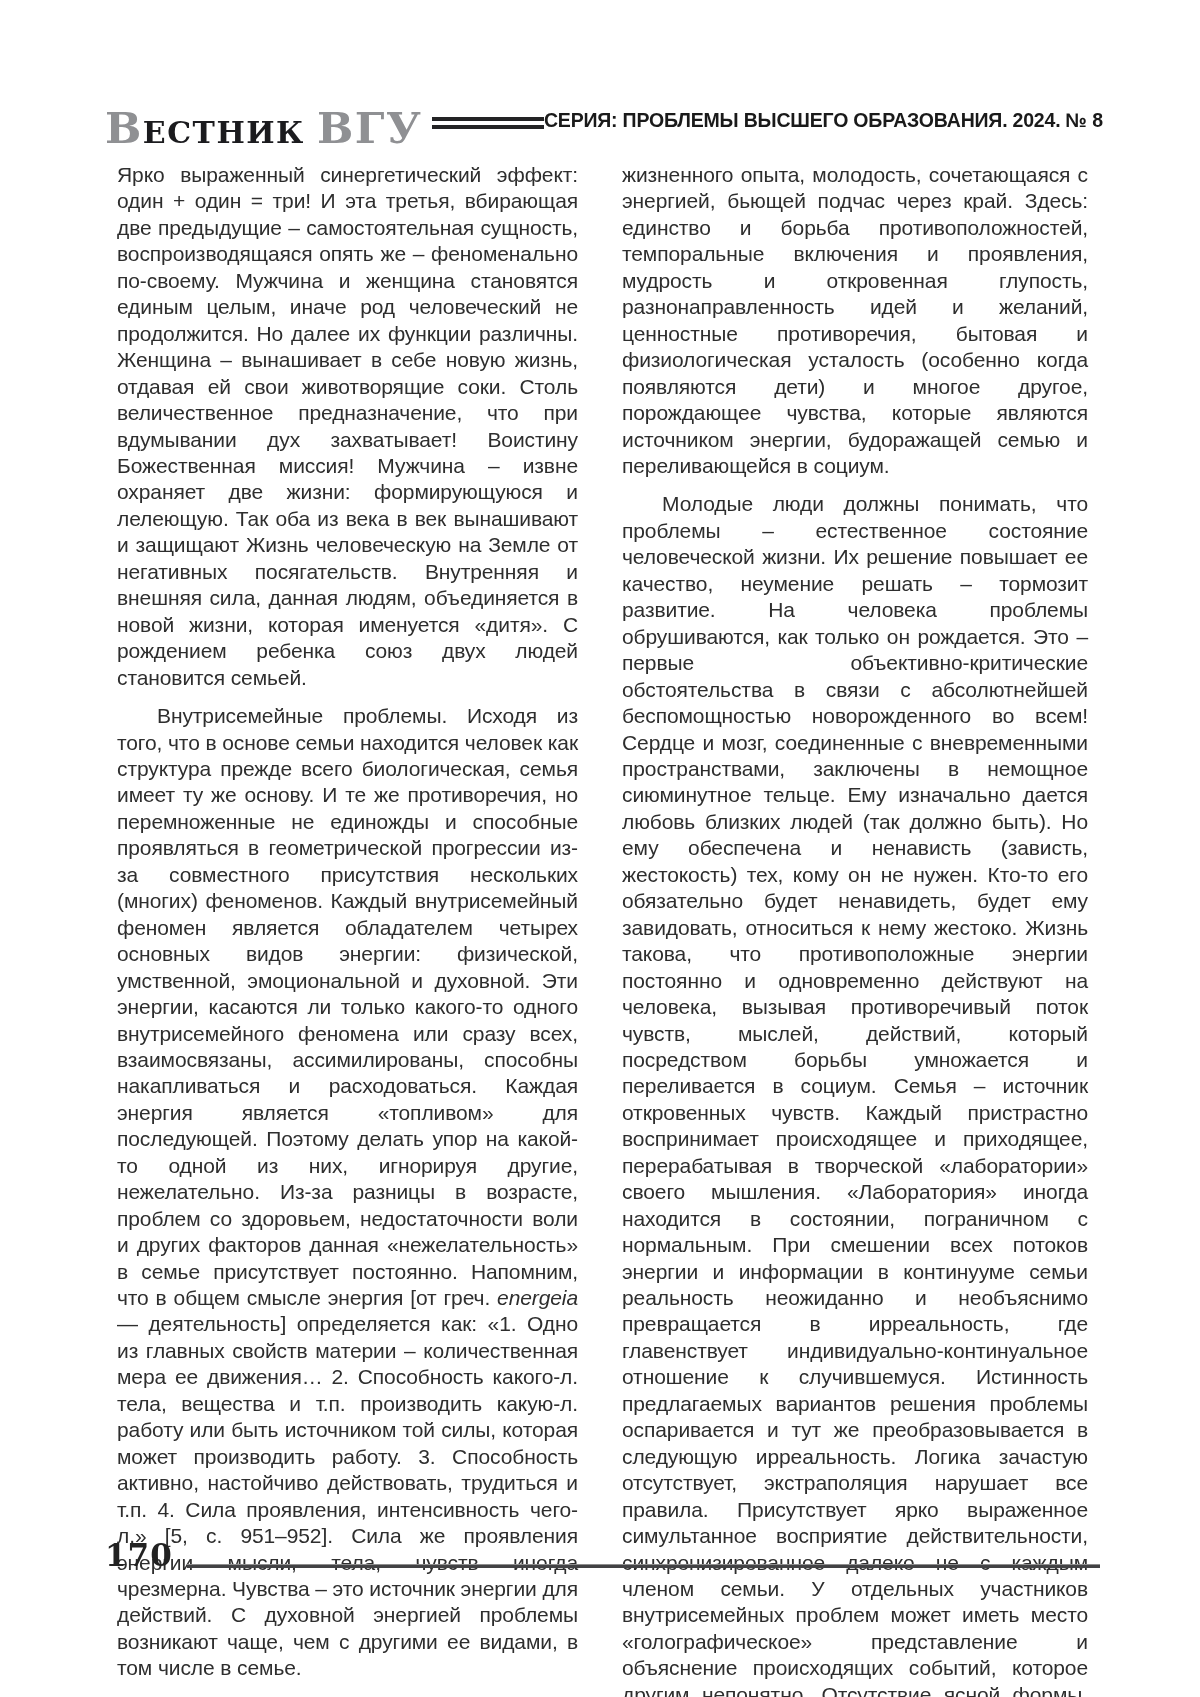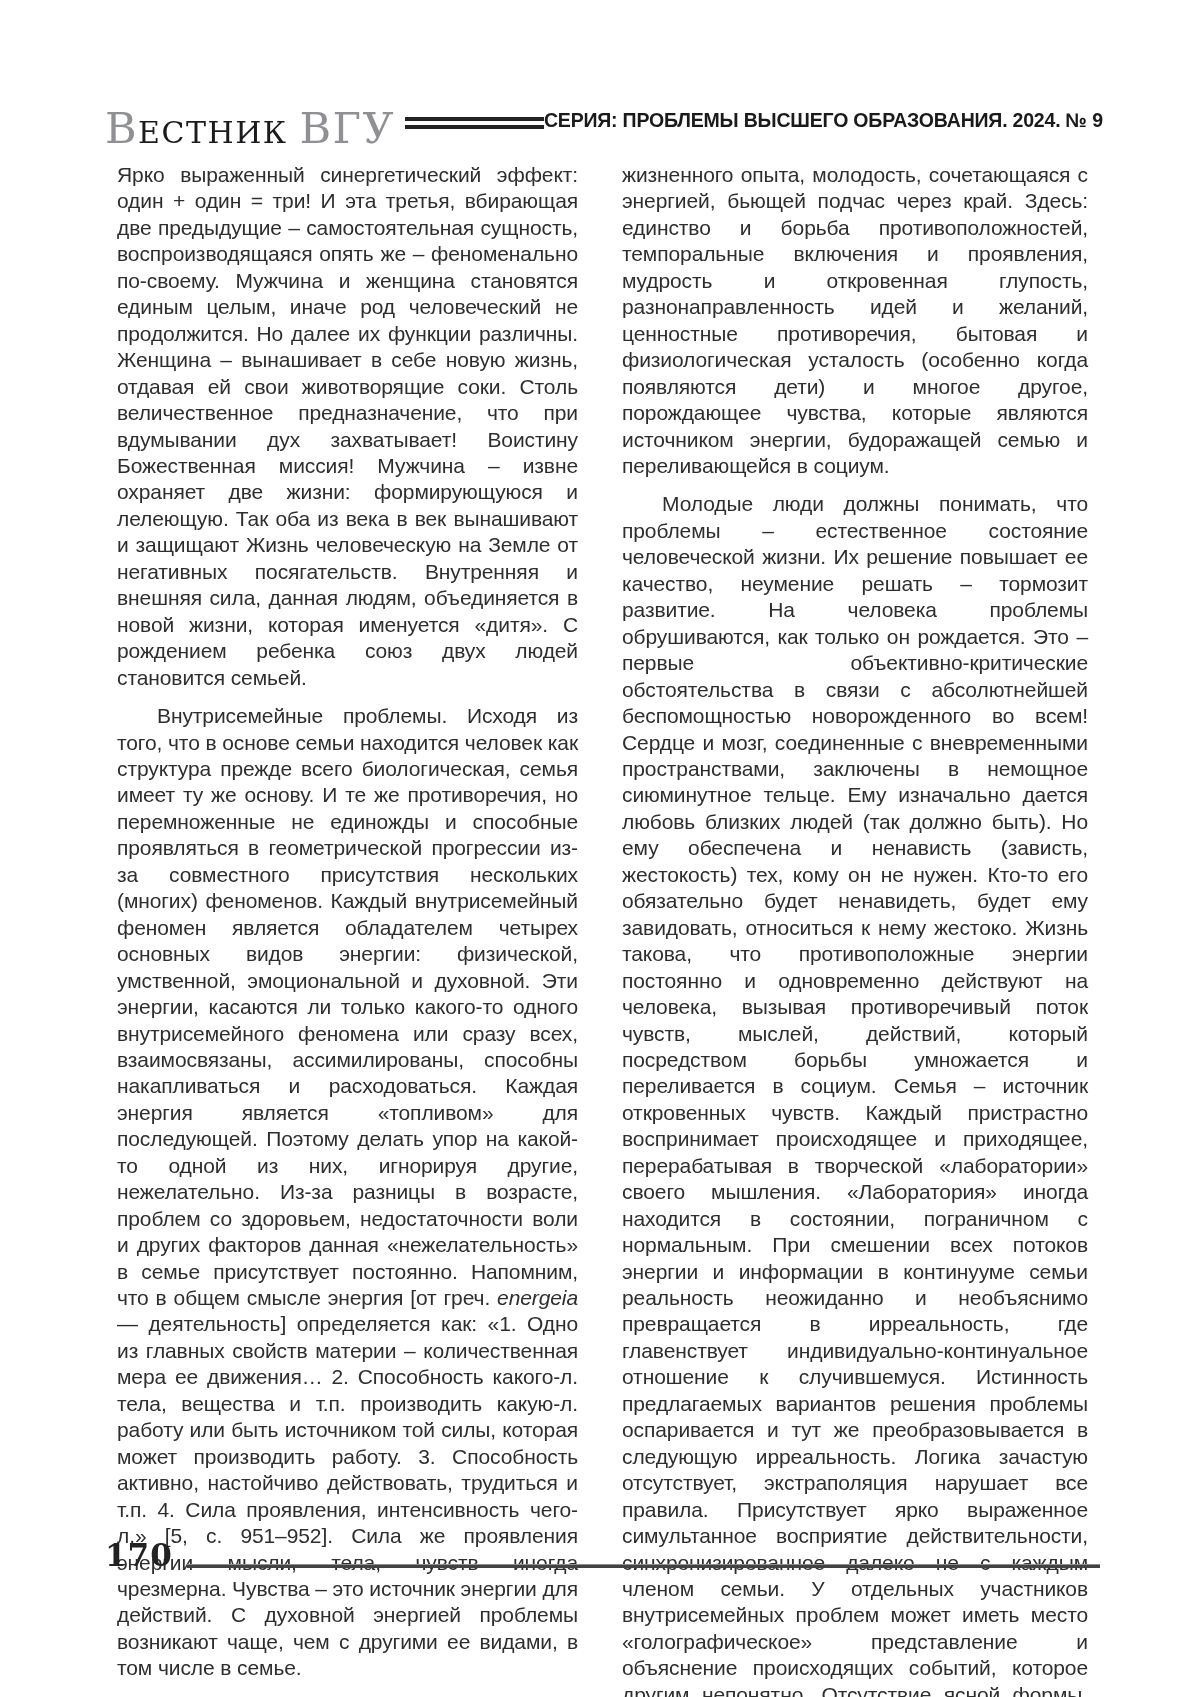--- a/index.html
+++ b/index.html
@@ -12,21 +12,21 @@
   }
   .page { position: absolute; inset: 0; overflow: hidden; }
 
   
   .header {
     position: absolute; left: 105px; right: 97px; top: 96px; height: 42px;
     display: flex; align-items: center;
   }
   .logo {
     font-family: "DejaVu Serif", serif;
-    font-weight: normal; white-space: nowrap; letter-spacing: 1.5px;
+    font-weight: bold; white-space: nowrap; letter-spacing: 1.5px;
     line-height: 1;
     margin-top: 22px;
   }
   .logo-initial { font-size: 43px; color: #8f9093; }
   .logo-rest    { font-size: 30px; color: #1b1b1e; }
   .logo-suffix  { font-size: 43px; color: #8f9093; margin-left: 12px; }
   .double-rule { width: 248px; margin-left: 10px; margin-top: 12px; }
   .rule-bar { height: 4px; background: #232325; }
   .rule-bar + .rule-bar { margin-top: 4px; }
   .series {
@@ -76,21 +76,21 @@
 <div class="page">
 
   <div class="header">
     <div class="logo">
       <span class="logo-initial">В</span><span class="logo-rest">ЕСТНИК</span><span class="logo-suffix">ВГУ</span>
     </div>
     <div class="double-rule">
       <div class="rule-bar"></div>
       <div class="rule-bar"></div>
     </div>
-    <div class="series">СЕРИЯ: ПРОБЛЕМЫ ВЫСШЕГО ОБРАЗОВАНИЯ. 2024. № 9</div>
+    <div class="series">СЕРИЯ: ПРОБЛЕМЫ ВЫСШЕГО ОБРАЗОВАНИЯ. 2024. № 8</div>
   </div>
 
   <div class="columns">
 
     <div class="col col-left">
       <p class="noindent">Ярко выраженный синергетический эффект: один + один = три! И эта третья, вбирающая две предыдущие – самостоятельная сущность, воспроизводящаяся опять же – феноменально по-своему. Мужчина и женщина становятся единым целым, иначе род человеческий не продолжится. Но далее их функции различны. Женщина – вынашивает в себе новую жизнь, отдавая ей свои животворящие соки. Столь величественное предназначение, что при вдумывании дух захватывает! Воистину Божественная миссия! Мужчина – извне охраняет две жизни: формирующуюся и лелеющую. Так оба из века в век вынашивают и защищают Жизнь человеческую на Земле от негативных посягательств. Внутренняя и внешняя сила, данная людям, объединяется в новой жизни, которая именуется «дитя». С рождением ребенка союз двух людей становится семьей.</p>
       <p><strong>Внутрисемейные проблемы.</strong><span> Исходя из того, что в основе семьи находится человек как структура прежде всего биологическая, семья имеет ту же основу. И те же противоречия, но перемноженные не единожды и способные проявляться в геометрической прогрессии из-за совместного присутствия нескольких (многих) феноменов. Каждый внутрисемейный феномен является обладателем четырех основных видов энергии: физической, умственной, эмоциональной и духовной. Эти энергии, касаются ли только какого-то одного внутрисемейного феномена или сразу всех, взаимосвязаны, ассимилированы, способны накапливаться и расходоваться. Каждая энергия является «топливом» для последующей. Поэтому делать упор на какой-то одной из них, игнорируя другие, нежелательно. Из-за разницы в возрасте, проблем со здоровьем, недостаточности воли и других факторов данная «нежелательность» в семье присутствует постоянно. Напомним, что в общем смысле </span><strong>энергия</strong><span> [от греч. </span><em>energeia</em><span> — деятельность] определяется как: «1. Одно из главных свойств материи – количественная мера ее движения… 2. Способность какого-л. тела, вещества и т.п. производить какую-л. работу или быть источником той силы, которая может производить работу. 3. Способность активно, настойчиво действовать, трудиться и т.п. 4. Сила проявления, интенсивность чего-л.» [5, с. 951–952]. Сила же проявления энергии мысли, тела, чувств иногда чрезмерна. Чувства – это источник энергии для действий. С духовной энергией проблемы возникают чаще, чем с другими ее видами, в том числе в семье.</span></p>
       <p class="cont">Жизнь семьи переполнена проблемами. В студенческих семьях это может проявляться особенно ярко, поскольку сказывается недостаточность</p>
     </div>
 

